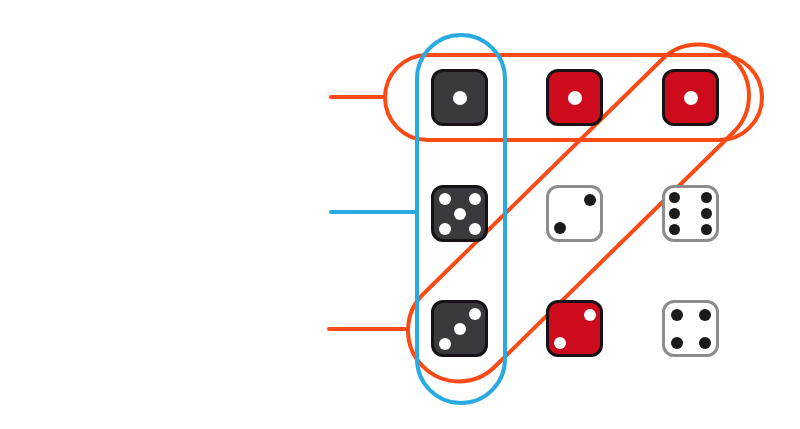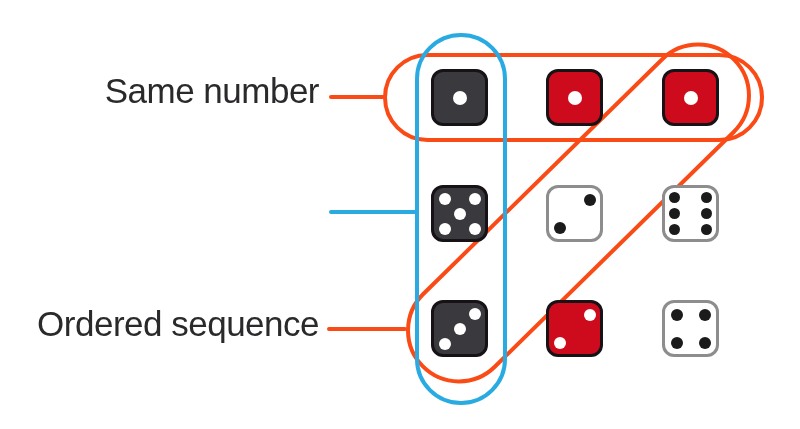--- a/index.html
+++ b/index.html
@@ -86,22 +86,20 @@
 <div id="canvas">
 
   <div id="outline-same-number" class="outline" style="border-color: rgb(250, 75, 22);"></div>
   <div id="outline-ordered-seq" class="outline" style="border-color: rgb(250, 75, 22);"></div>
   <div id="outline-same-colour" class="outline" style="border-color: rgb(41, 171, 226);"></div>
 
   <div id="line-same-number" class="connector" style="background: rgb(250, 75, 22);"></div>
   <div id="line-same-colour" class="connector" style="background: rgb(41, 171, 226);"></div>
   <div id="line-ordered-seq" class="connector" style="background: rgb(250, 75, 22);"></div>
 
-  <div id="label-same-number" class="label" style="color: rgb(43, 41, 44);">Same number</div>
-  <div id="label-ordered-seq" class="label" style="color: rgb(43, 41, 44);">Ordered sequence</div>
 
   <div id="dice-layer">
       <div class="die" style="left: 431px; top: 69px; background: rgb(58, 57, 61); border-color: rgb(22, 18, 21);">
         <div class="pip" style="width: 14px; height: 14px; left: 18.5px; top: 18.5px; background: rgb(255, 255, 255);"></div>
       </div>
       <div class="die" style="left: 546px; top: 69px; background: rgb(206, 11, 29); border-color: rgb(22, 18, 21);">
         <div class="pip" style="width: 14px; height: 14px; left: 18.5px; top: 18.5px; background: rgb(255, 255, 255);"></div>
       </div>
       <div class="die" style="left: 662px; top: 69px; background: rgb(206, 11, 29); border-color: rgb(22, 18, 21);">
         <div class="pip" style="width: 14px; height: 14px; left: 18.5px; top: 18.5px; background: rgb(255, 255, 255);"></div>

